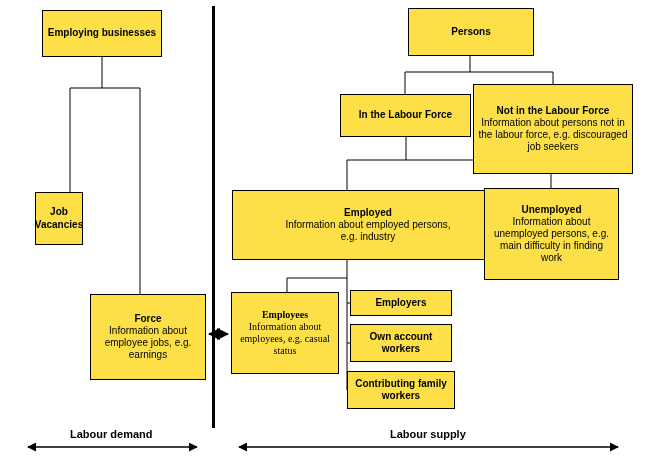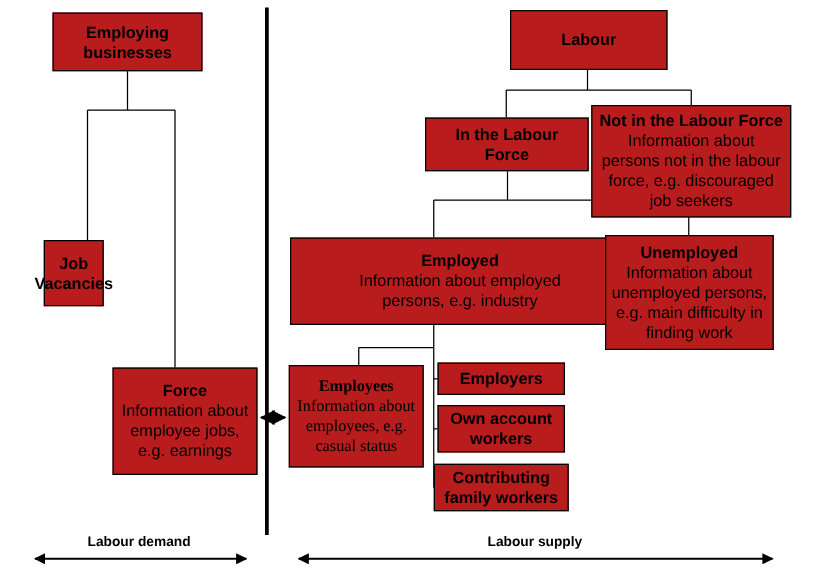--- a/index.html
+++ b/index.html
@@ -8,27 +8,27 @@
     width: 665px;
     height: 467px;
     background: #ffffff;
     font-family: "Liberation Sans", sans-serif;
     overflow: hidden;
   }
   .box {
     position: absolute;
     box-sizing: border-box;
     border: 1px solid #000000;
-    background: #b91c1c;
+    background: #fde047;
     display: flex;
     flex-direction: column;
     align-items: center;
     justify-content: center;
     text-align: center;
-    font-size: 13px;
+    font-size: 10px;
     line-height: 1.22;
     padding: 3px 4px;
     color: #000000;
   }
   .box .title { font-weight: bold; }
   .box .body { font-weight: normal; }
   .body.narrow { max-width: 170px; }
   svg.lines {
     position: absolute;
     left: 0; top: 0;
@@ -74,21 +74,21 @@
     <line x1="239" y1="447" x2="618" y2="447" stroke="#000000" stroke-width="1.5" marker-start="url(#arw)" marker-end="url(#arw)"></line>
   </svg>
 
   <div class="divider"></div>
 
   <div class="box" style="left:42px; top:10px; width:120px; height:47px;">
     <div class="title">Employing businesses</div>
   </div>
 
   <div class="box" style="left:408px; top:8px; width:126px; height:48px;">
-    <div class="title">Labour</div>
+    <div class="title">Persons</div>
   </div>
 
   <div class="box" style="left:340px; top:94px; width:131px; height:43px;">
     <div class="title">In the Labour Force</div>
   </div>
 
   <div class="box" style="left:473px; top:84px; width:160px; height:90px;">
     <div class="title">Not in the Labour Force</div>
     <div class="body">Information about persons not in the labour force, e.g. discouraged job seekers</div>
   </div>

